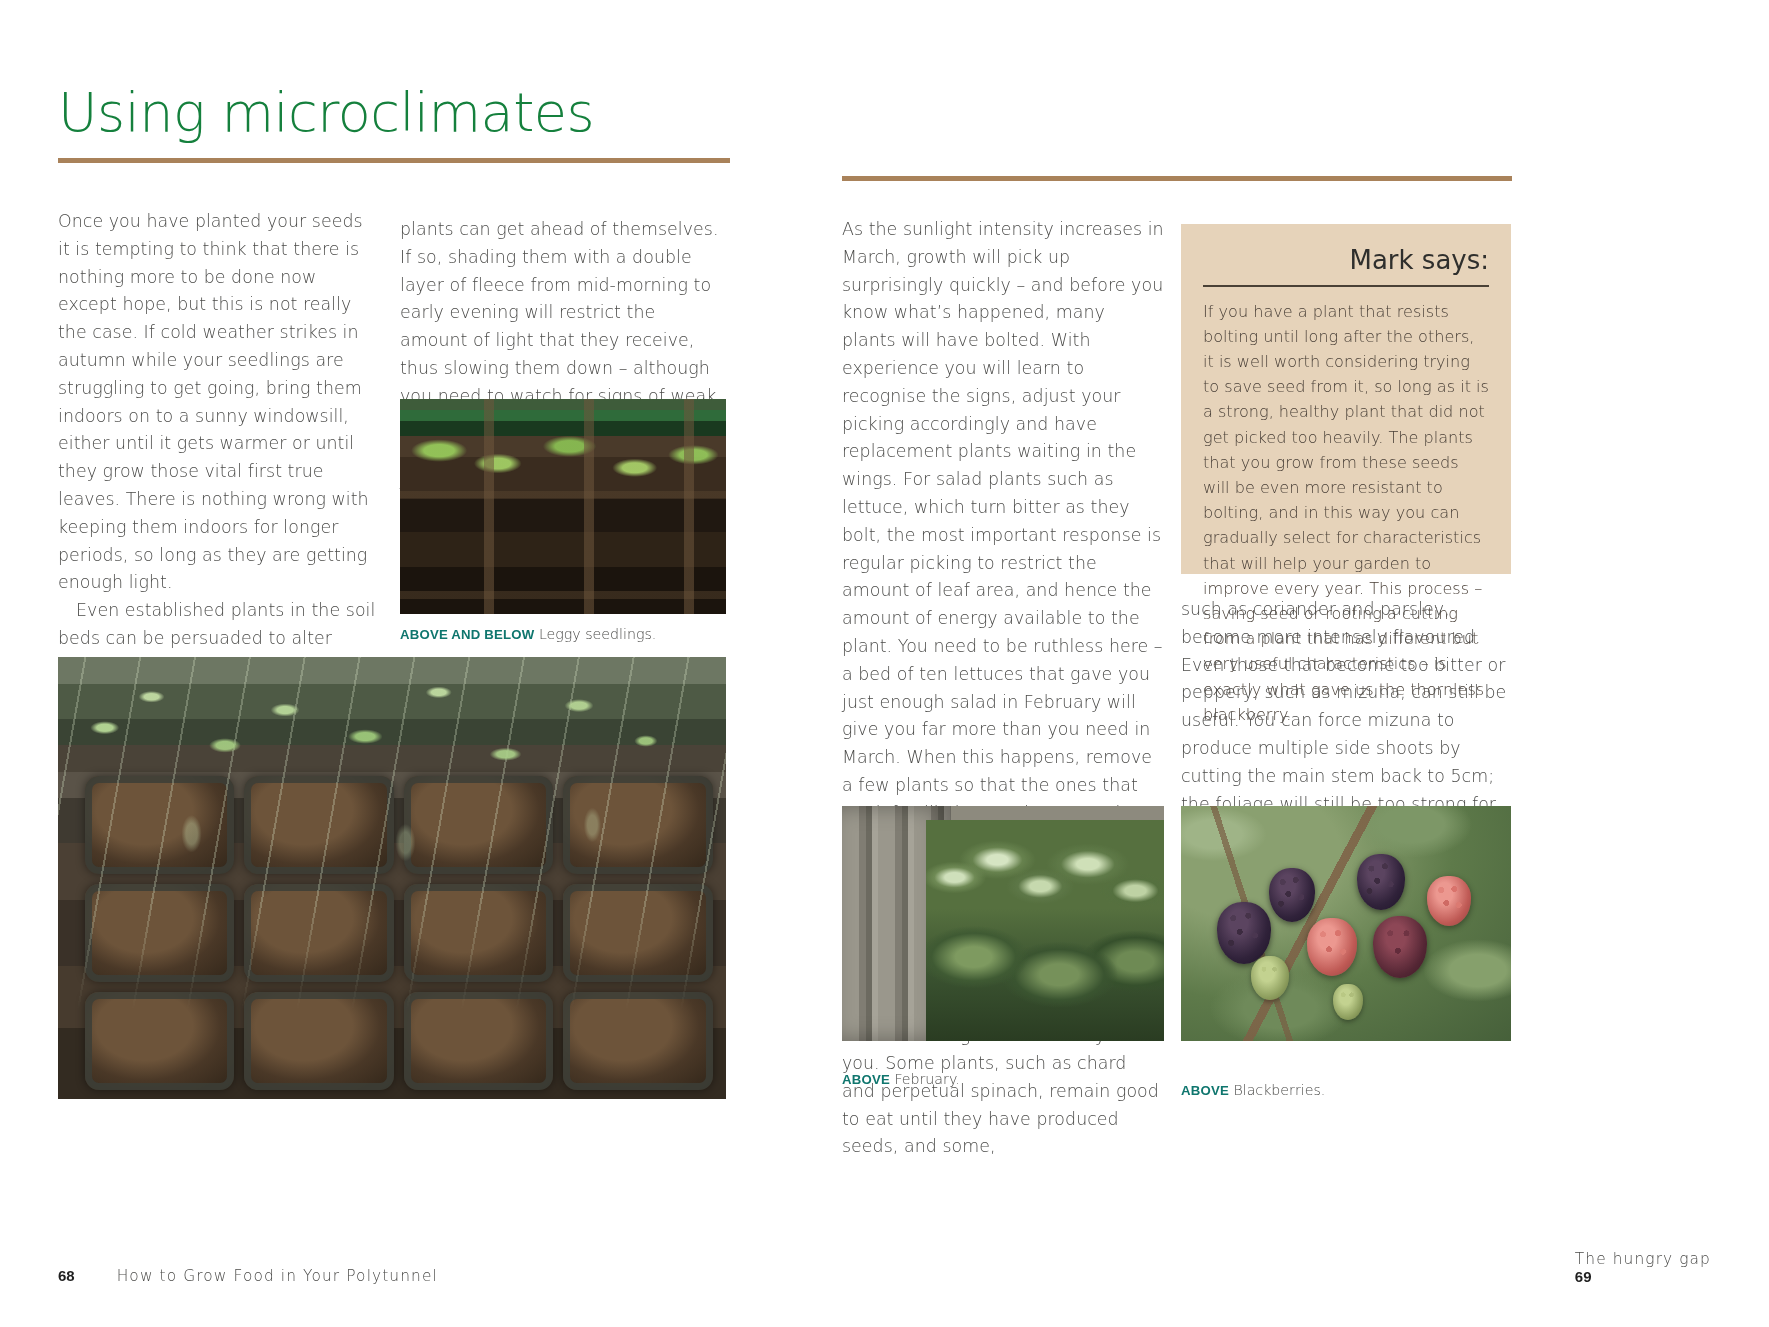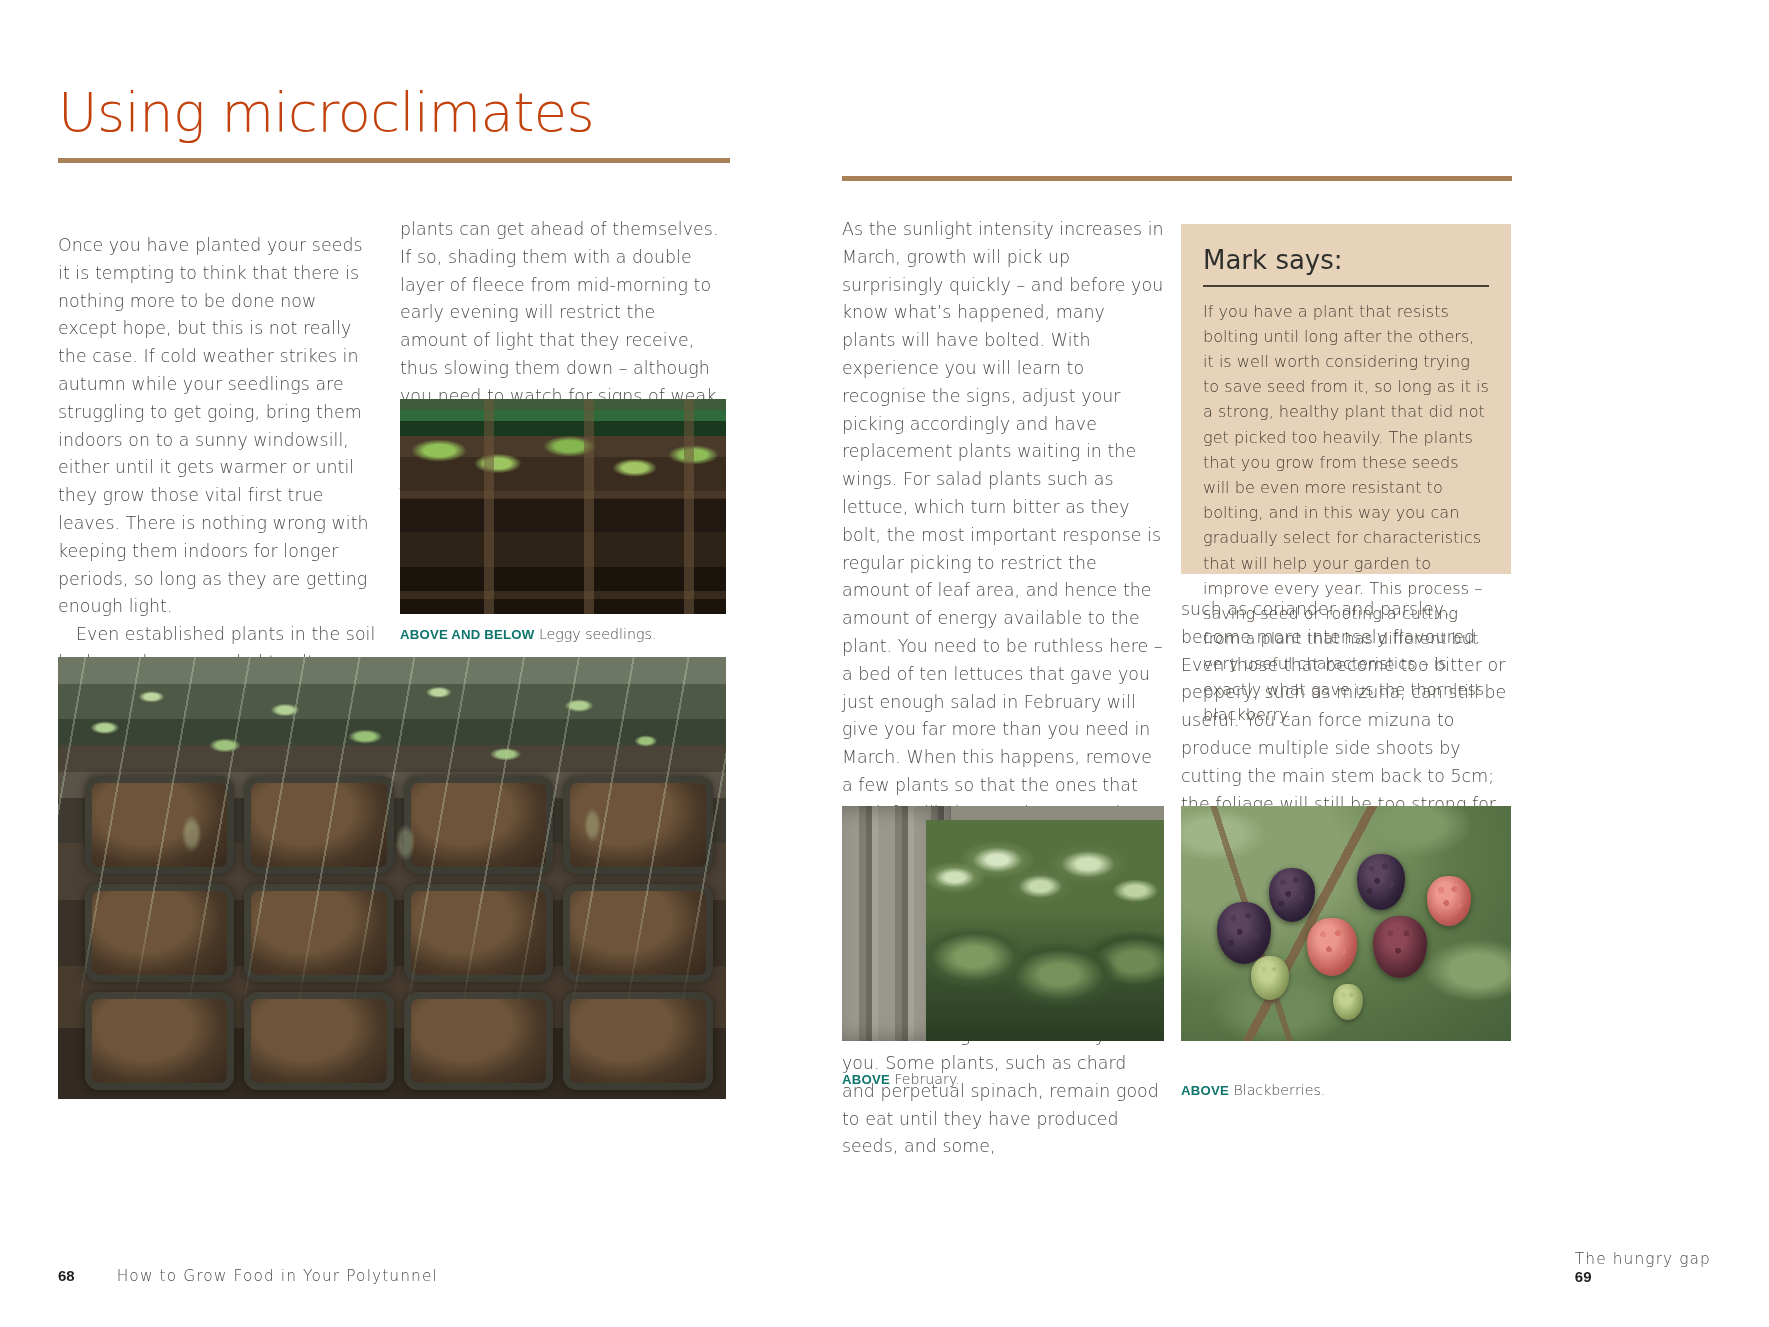--- a/index.html
+++ b/index.html
@@ -27,21 +27,21 @@
   }
   .page-left  { width: 884px; padding: 0 0 0 0; }
   .page-right { width: 885px; }
 
   
   .chapter-title {
     font-family: "DejaVu Sans", sans-serif;
     font-weight: 300;
     font-size: 54px;
     letter-spacing: -0.5px;
-    color: #c2410c;
+    color: #15803d;
     margin: 0;
     line-height: 1;
     white-space: nowrap;
   }
   .title-rule {
     height: 5px;
     background: #a9825a;
     margin-top: 18px;
   }
 
@@ -77,21 +77,21 @@
   
   .mark-box {
     background: #e6d3ba;
     box-sizing: border-box;
     padding: 18px 22px 20px 22px;
   }
   .mark-title {
     font-family: "DejaVu Sans", sans-serif;
     font-weight: 400;
     font-size: 26px;
-    text-align: left;
+    text-align: right;
     color: #2f2f2d;
     margin: 4px 0 10px 0;
     line-height: 1.1;
   }
   .mark-rule {
     height: 2px;
     background: #4a4136;
     margin-bottom: 12px;
   }
   .mark-body {
@@ -305,21 +305,21 @@
 
 <div class="spread">
 
   <section class="page page-left">
 
     <div style="position:absolute; left:58px; top:86px; width:672px;">
       <h1 class="chapter-title">Using microclimates</h1>
       <div class="title-rule"></div>
     </div>
 
-    <div class="col" style="position:absolute; left:58px; top:232px; width:318px;">
+    <div class="col" style="position:absolute; left:58px; top:208px; width:318px;">
       <p>Once you have planted your seeds it is tempting to think that there is nothing more to be done now except hope, but this is not really the case. If cold weather strikes in autumn while your seedlings are struggling to get going, bring them indoors on to a sunny windowsill, either until it gets warmer or until they grow those vital first true leaves. There is nothing wrong with keeping them indoors for longer periods, so long as they are getting enough light.</p>
       <p>Even established plants in the soil beds can be persuaded to alter their harvest times a little. If the spring is cold and growth is poor, plants that are normally grown without protection can be given a boost by covering them with a layer of fleece during the night and removing it in the morning. Conversely, in a warm spring</p>
     </div>
 
     <div class="col" style="position:absolute; left:400px; top:216px; width:326px;">
       <p>plants can get ahead of themselves. If so, shading them with a double layer of fleece from mid-morning to early evening will restrict the amount of light that they receive, thus slowing them down – although you need to watch for signs of weak, spindly growth, particularly if conditions are dull. Reduce watering just a little, too.</p>
     </div>
 
     <div class="photo ph-seedtray-sm" style="position:absolute; left:400px; top:399px; width:326px; height:215px;"></div>
 

